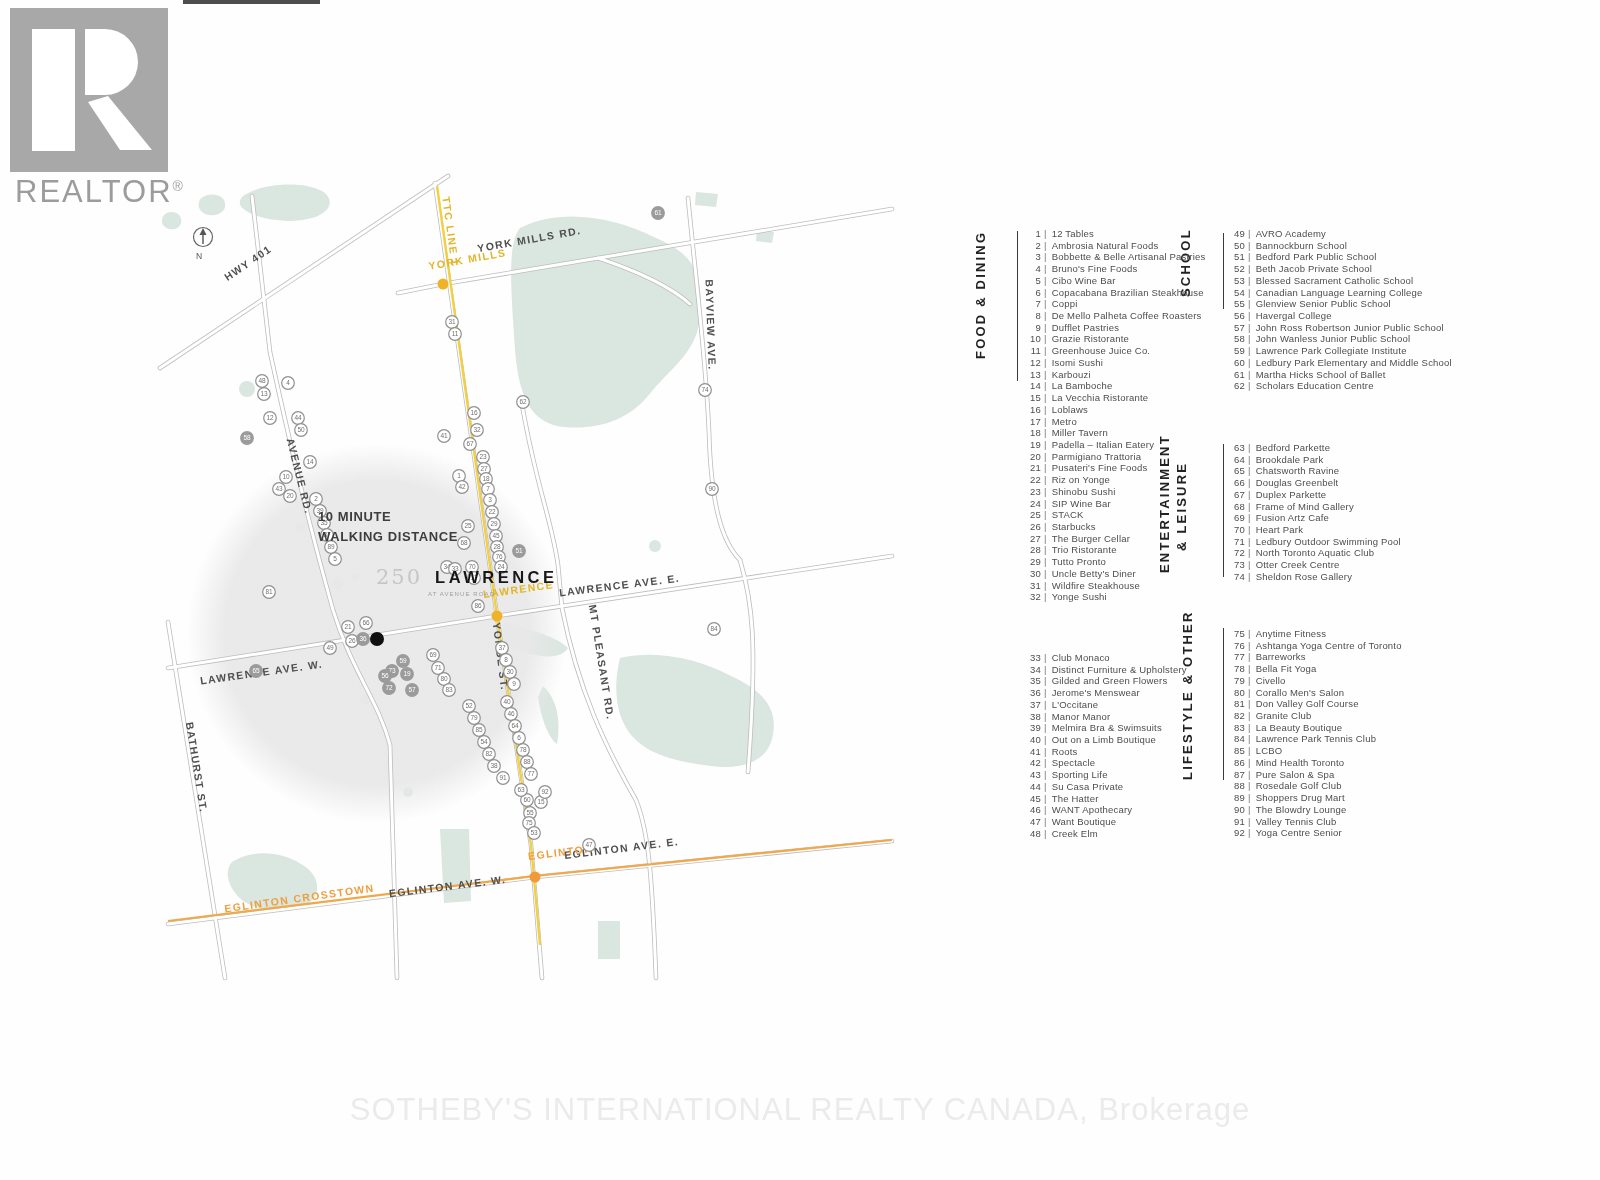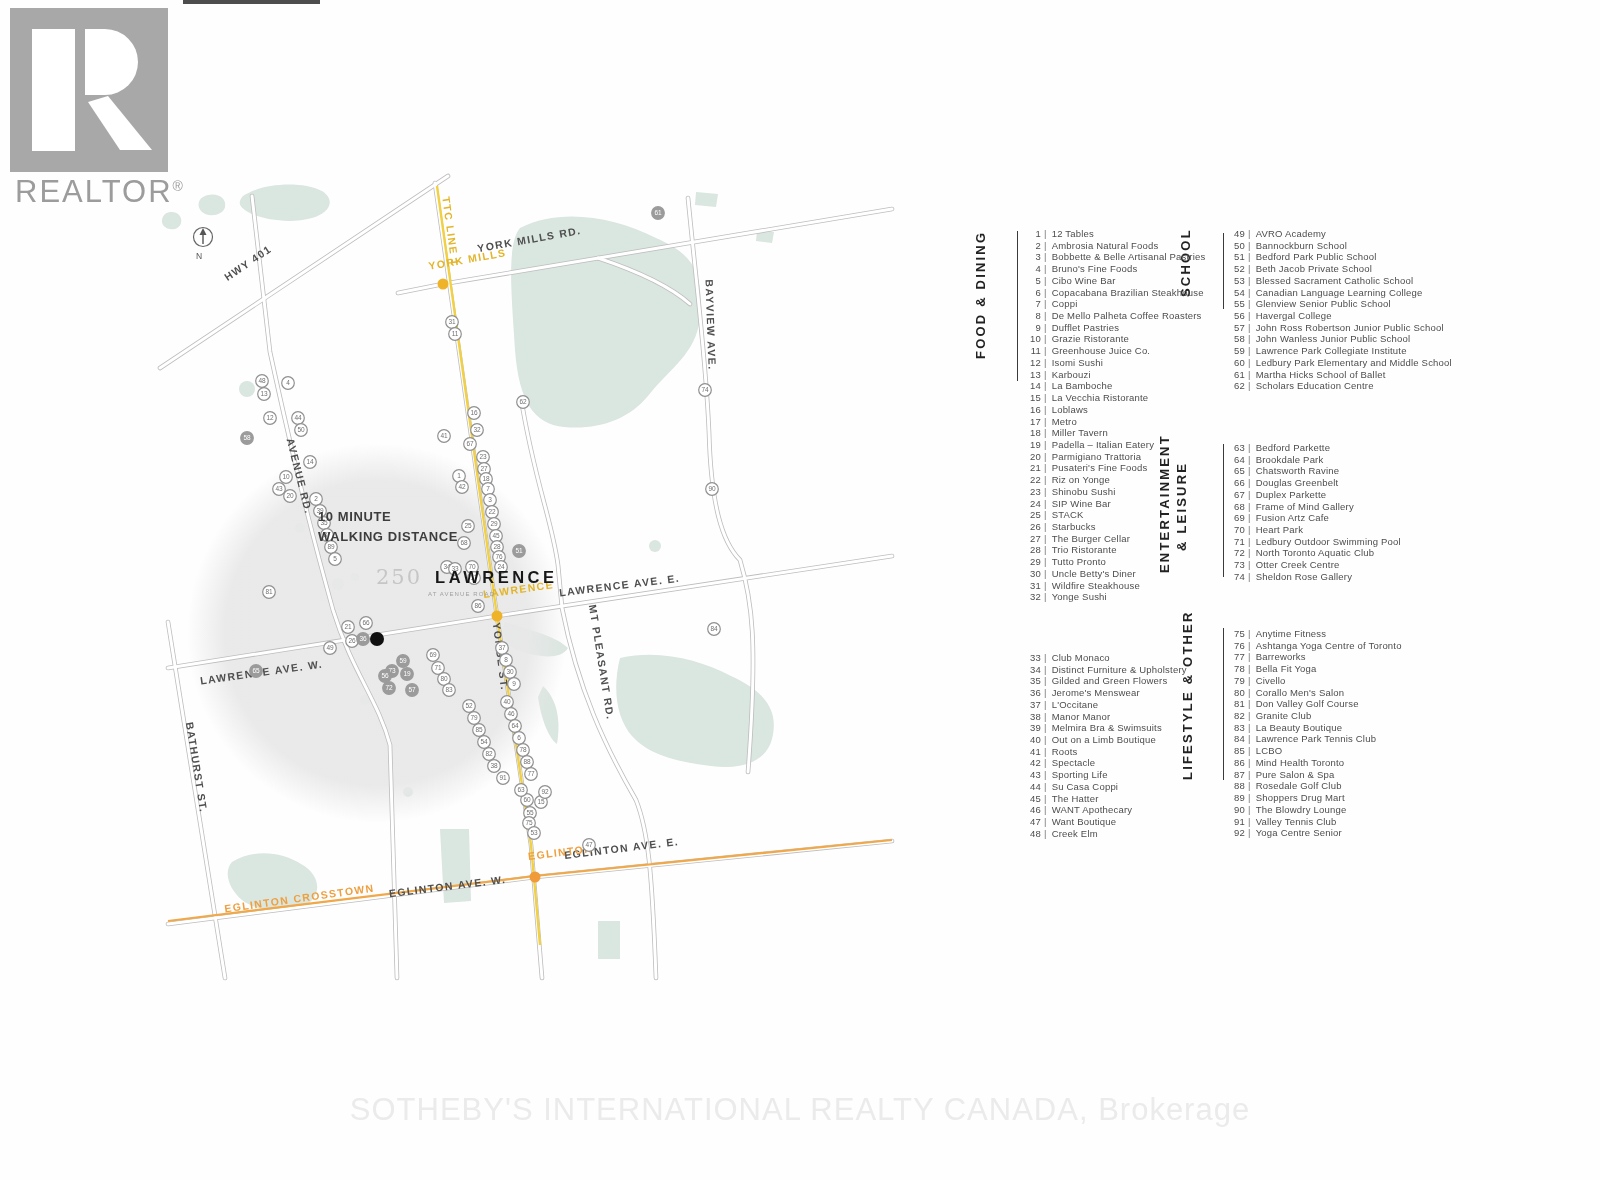--- a/index.html
+++ b/index.html
@@ -739,21 +739,21 @@
         <span class="pname">Spectacle</span>
       </div>
       <div class="poi">
         <span class="num">43</span>
         <span class="sep">|</span>
         <span class="pname">Sporting Life</span>
       </div>
       <div class="poi">
         <span class="num">44</span>
         <span class="sep">|</span>
-        <span class="pname">Su Casa Coppi</span>
+        <span class="pname">Su Casa Private</span>
       </div>
       <div class="poi">
         <span class="num">45</span>
         <span class="sep">|</span>
         <span class="pname">The Hatter</span>
       </div>
       <div class="poi">
         <span class="num">46</span>
         <span class="sep">|</span>
         <span class="pname">WANT Apothecary</span>

